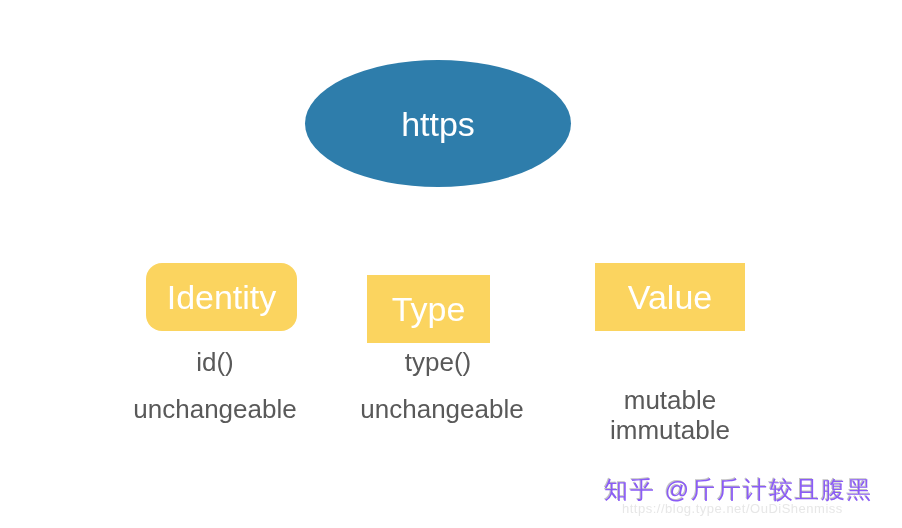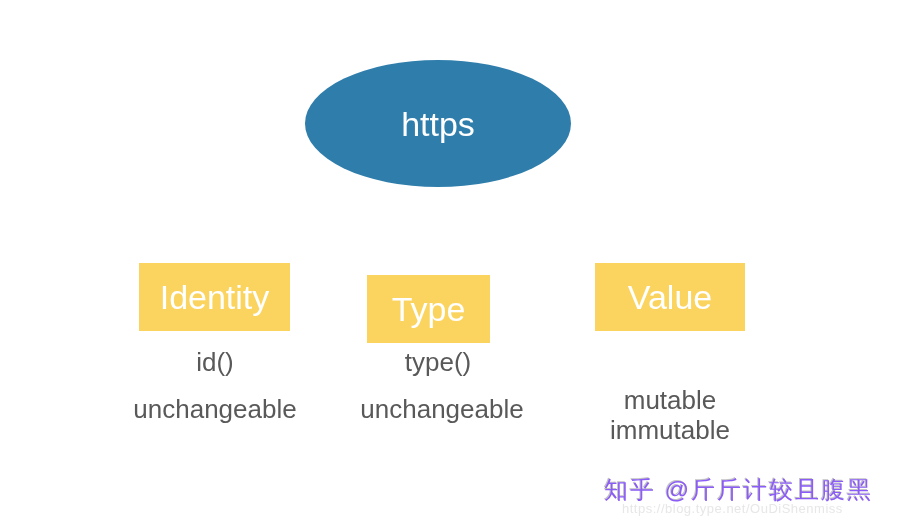--- a/index.html
+++ b/index.html
@@ -39,21 +39,21 @@
     background: #fbd45f;
     display: flex;
     align-items: center;
     justify-content: center;
   }
   .box-label {
     color: #ffffff;
     font-size: 34px;
     line-height: 1;
   }
-  .box-identity { left: 139px; width: 151px; }
+  .box-identity { left: 146px; width: 151px; border-radius: 16px; }
   .box-type     { left: 367px; width: 123px; margin-top: 12px; }
   .box-value    { left: 595px; width: 150px; }
   .gray-text {
     position: absolute;
     color: #595959;
     font-size: 26px;
     line-height: 30px;
     text-align: center;
     width: 200px;
   }

